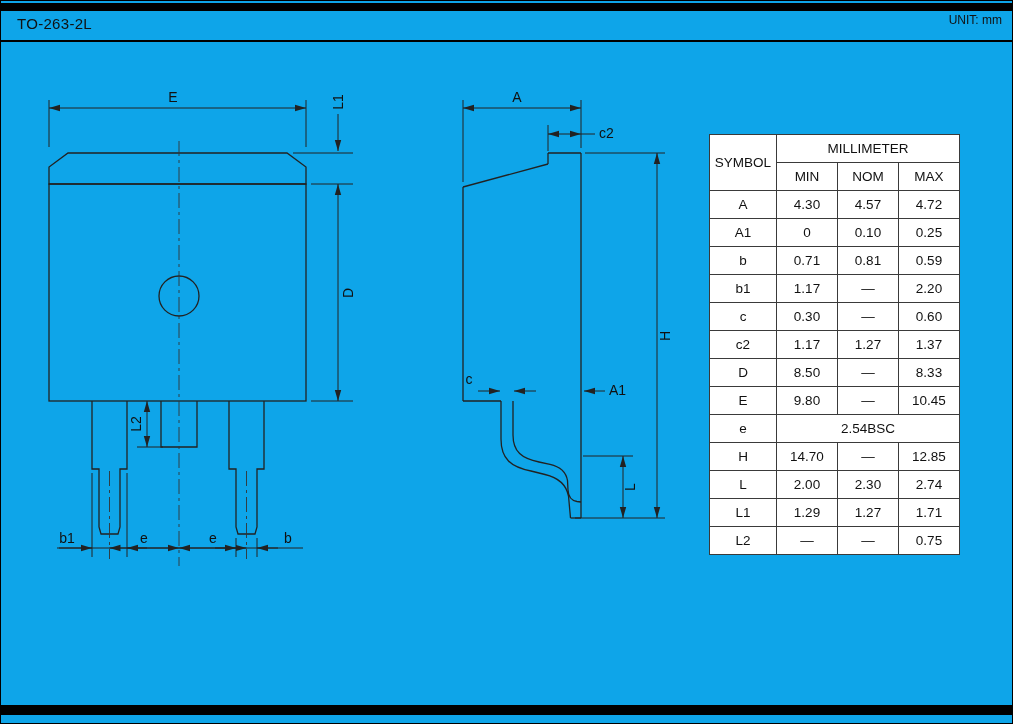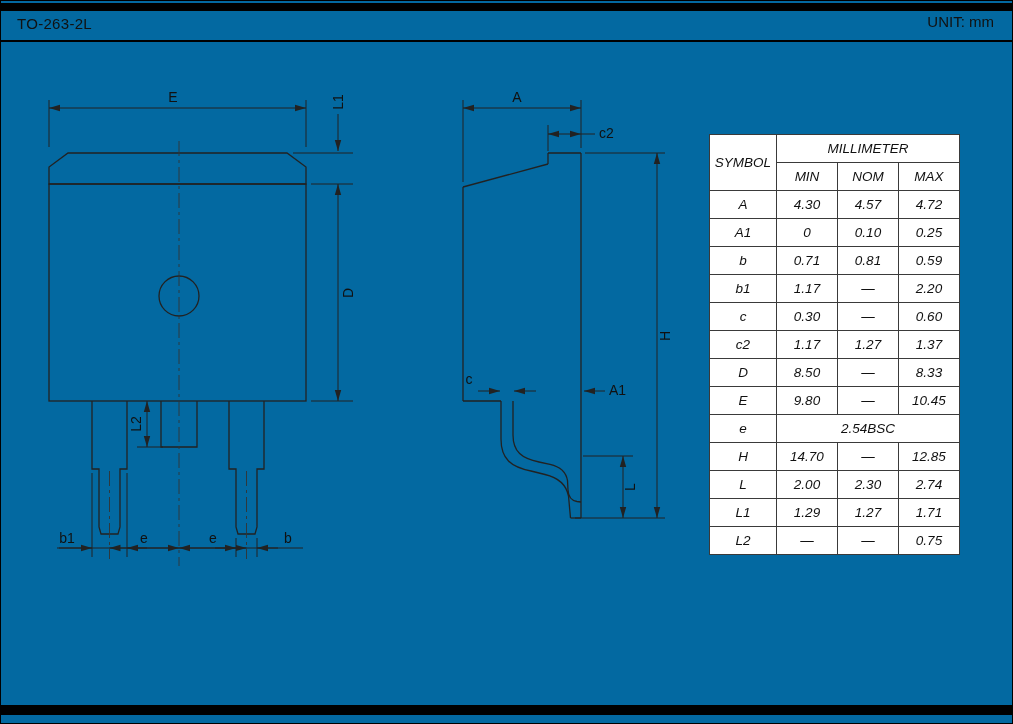--- a/index.html
+++ b/index.html
@@ -1,37 +1,37 @@
 <!DOCTYPE html>
 <html><head>
 <meta charset="utf-8">
 <style>
   html,body{margin:0;padding:0;background:#e8e8e8;}
   .page{
-    position:relative;width:1013px;height:724px;background:#0369a1;
+    position:relative;width:1013px;height:724px;background:#0ea5e9;
     border:1px solid #000;box-sizing:border-box;overflow:hidden;
     font-family:"Liberation Sans",sans-serif;color:#111;
   }
   .bar-top{position:absolute;left:0;top:2px;width:100%;height:8px;background:#000;}
   .bar-bottom{position:absolute;left:0;top:704px;width:100%;height:10px;background:#000;}
   .header-rule{position:absolute;left:0;top:39px;width:100%;border-top:2px solid #000;}
   .title{position:absolute;left:16px;top:14px;font-size:15px;letter-spacing:.3px;}
-  .unit{position:absolute;right:18px;top:12px;font-size:15px;}
+  .unit{position:absolute;right:10px;top:12px;font-size:12px;}
   svg.drawing{position:absolute;left:0;top:0;}
   svg .ol{stroke:#222;stroke-width:1.3;fill:none;}
   svg .dim{stroke:#222;stroke-width:1;fill:none;}
   svg .cl{stroke:#333;stroke-width:0.9;fill:none;stroke-dasharray:15 4 3 4;}
   svg text{font-family:"Liberation Sans",sans-serif;font-size:14px;fill:#111;}
   .dim-table{
     position:absolute;left:708px;top:133px;border-collapse:collapse;
     font-size:13.5px;color:#111;background:#fff;
   }
   .dim-table th,.dim-table td{
     border:1px solid #3a3a3a;text-align:center;vertical-align:middle;
-    font-weight:400;padding:0;height:27px;font-style:italic;
+    font-weight:400;padding:0;height:27px;
   }
 </style>
 </head>
 <body>
 
 <div class="page">
 
   <div class="bar-top"></div>
   <div class="title">TO-263-2L</div>
   <div class="unit">UNIT: mm</div>

